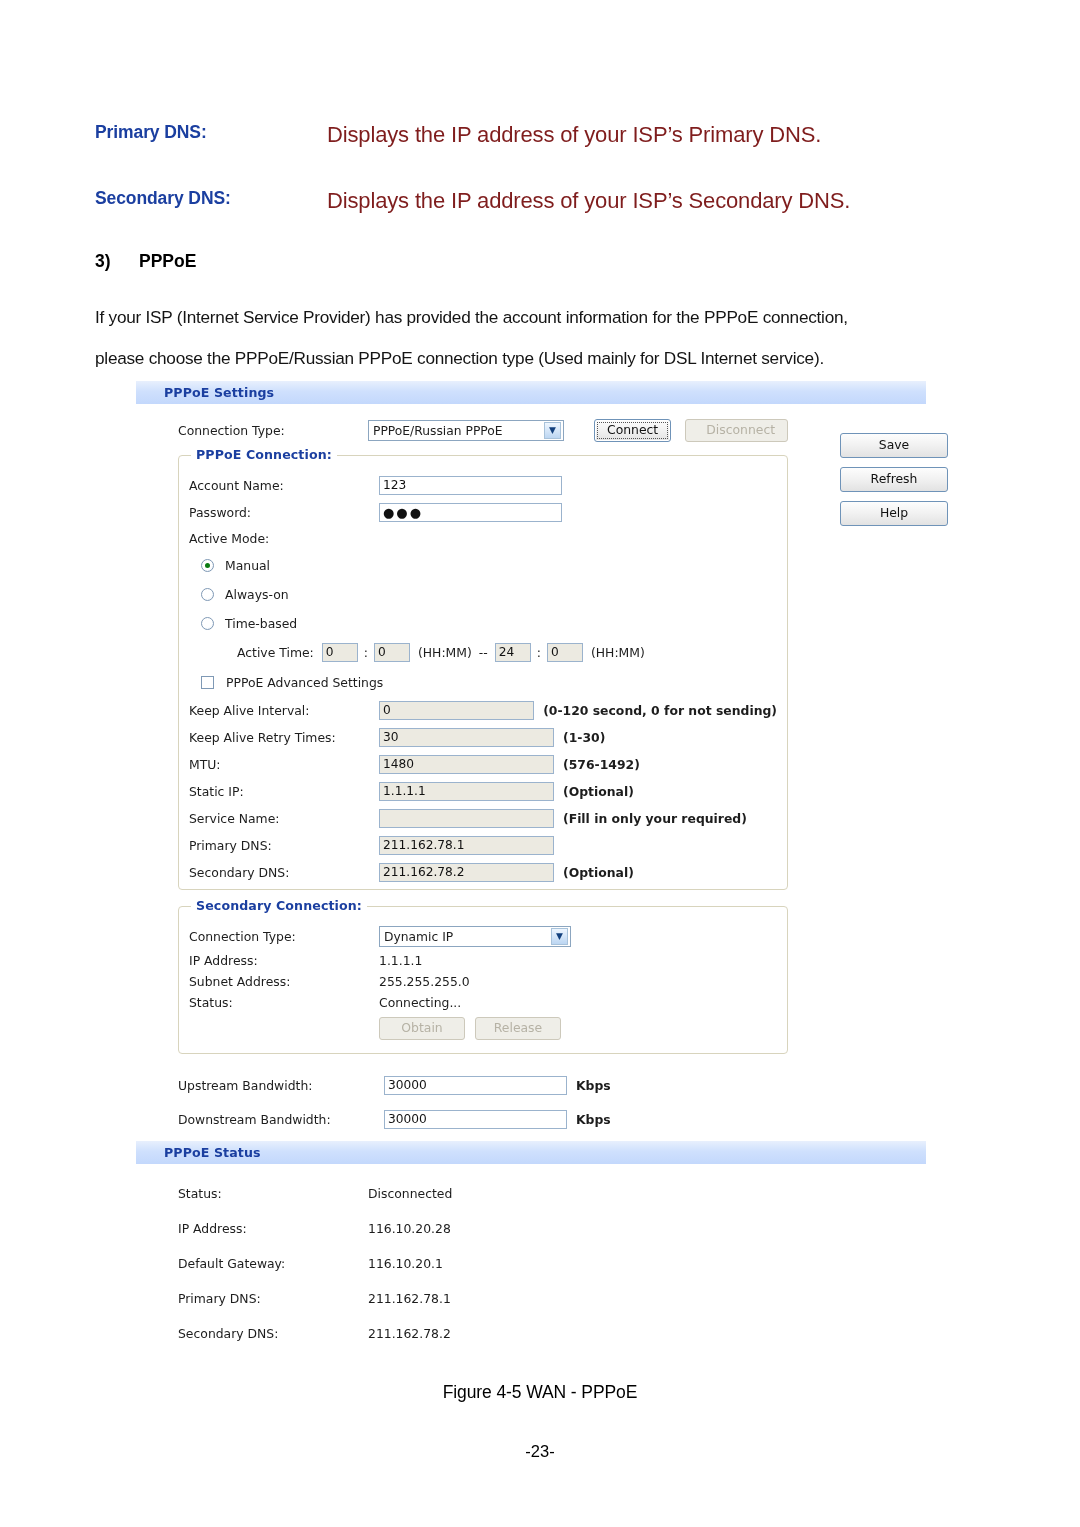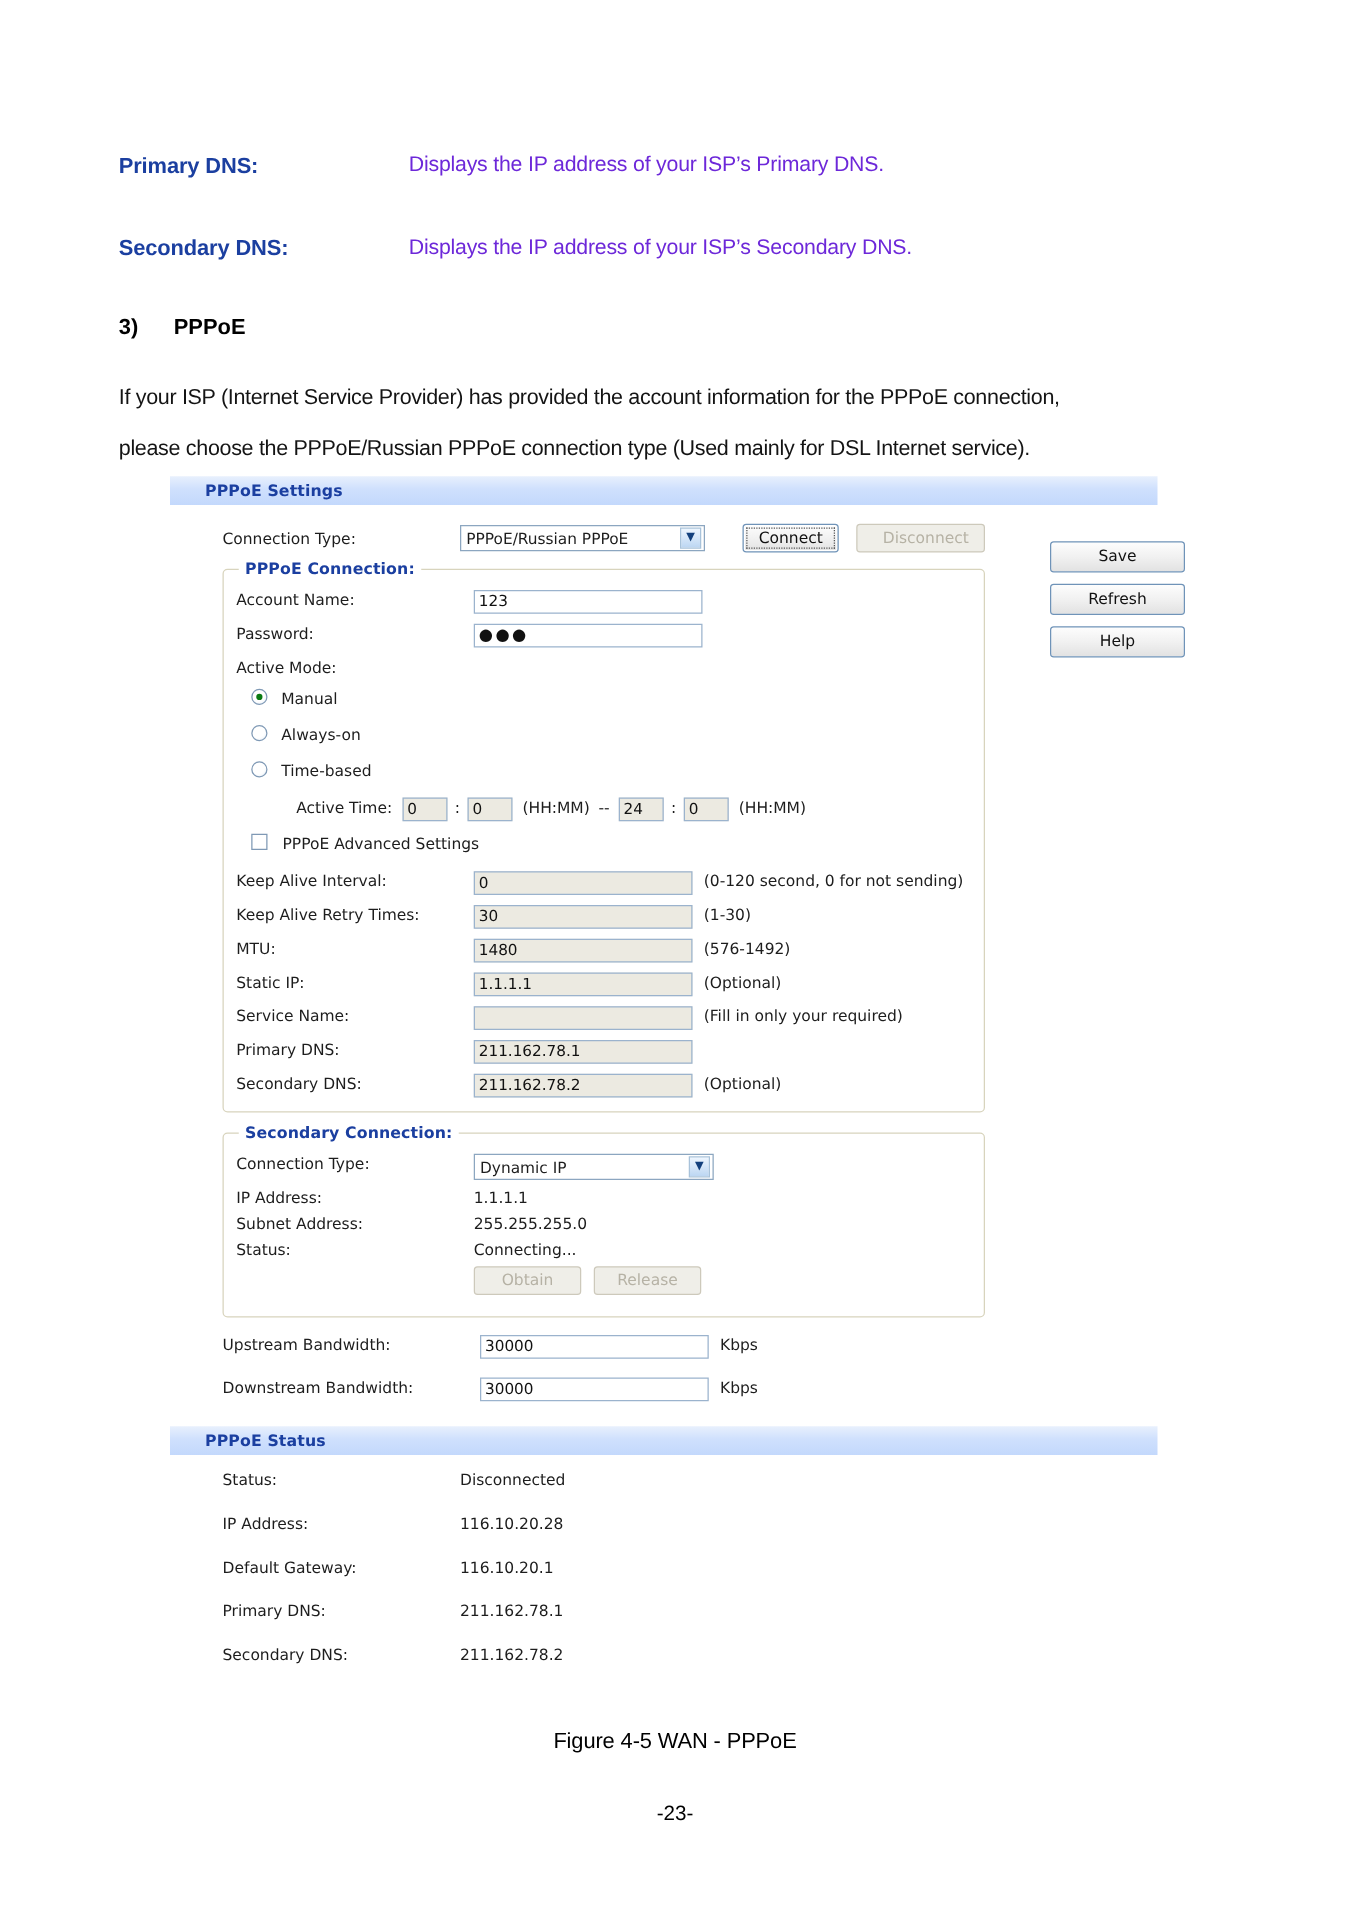--- a/index.html
+++ b/index.html
@@ -26,22 +26,22 @@
   }
   .def-term {
     width: 232px;
     flex: 0 0 232px;
     color: #1B3FA0;
     font-weight: bold;
     font-size: 17.5px;
     letter-spacing: -0.1px;
   }
   .def-desc {
-    font-size: 17px;
-    color: #6d28d9;
+    font-size: 22px;
+    color: #7f1d1d;
     letter-spacing: -0.15px;
   }
 
   .sec-heading {
     position: absolute;
     left: 95px;
     font-size: 17.5px;
     font-weight: bold;
     letter-spacing: 0px;
   }
@@ -108,27 +108,27 @@
     background: #ffffff;
     padding: 0 5px;
     font-weight: bold;
     font-size: 12.6px;
     color: #1B3FA0;
     letter-spacing: 0.1px;
   }
 
   .row {
     display: flex;
-    align-items: flex-start;
+    align-items: center;
     height: 27px;
   }
   .lbl { width: 190px; flex: 0 0 190px; }
   .lbl-wide { width: 206px; flex: 0 0 206px; }
   .val { white-space: nowrap; }
-  .hint { margin-left: 9px; white-space: nowrap; }
+  .hint { margin-left: 9px; white-space: nowrap; font-weight: bold; }
 
   
   .tbox {
     height: 19px;
     border: 1px solid #9bb3cd;
     background: #eceae1;
     padding: 0 3px;
     font-family: "DejaVu Sans", sans-serif;
     font-size: 12.2px;
     line-height: 17px;

